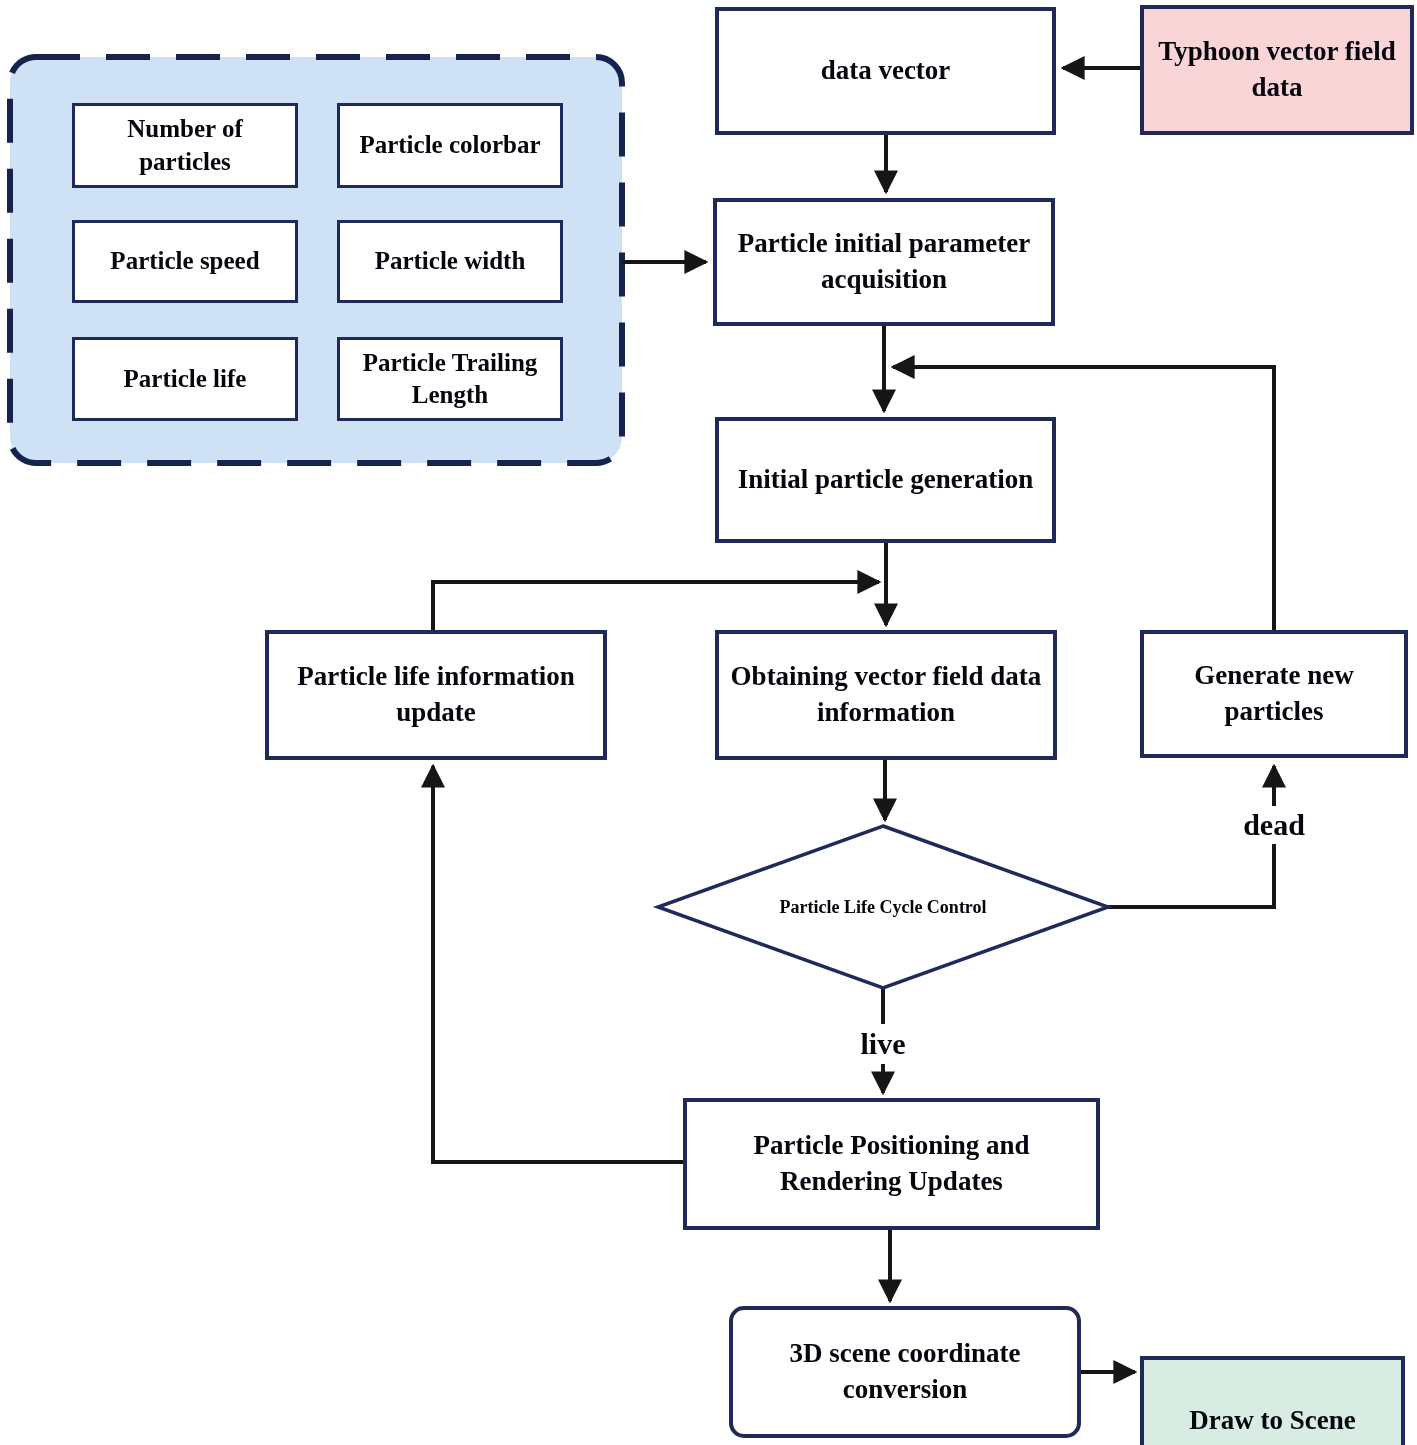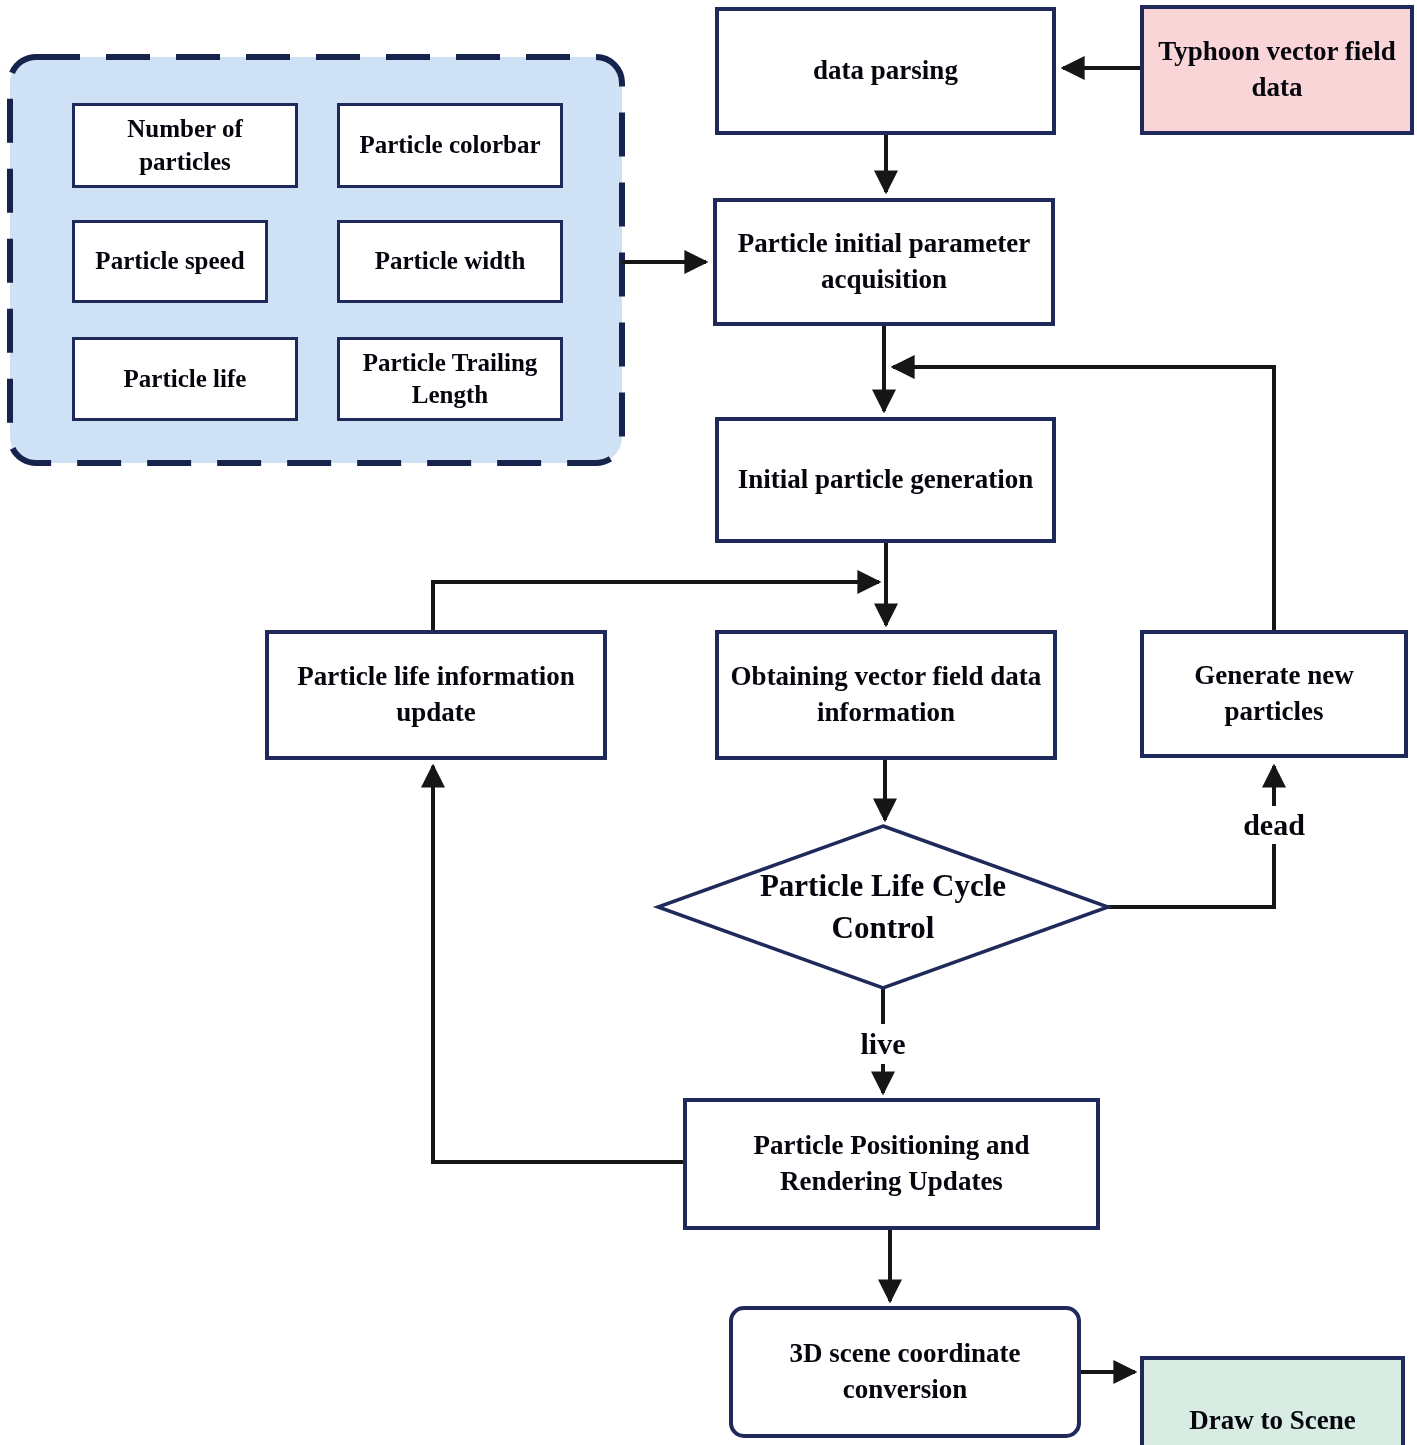--- a/index.html
+++ b/index.html
@@ -34,22 +34,22 @@
     border:3px solid #1f2a5b;
     background:#ffffff;
     font-weight:700;
     font-size:25px;
     line-height:1.3;
     padding:2px 4px;
   }
   .decision-label{
     position:absolute;
     display:flex;align-items:center;justify-content:center;
-    text-align:center;
-    font-weight:700;font-size:31px;line-height:1.35;
+    text-align:left;
+    font-weight:700;font-size:18px;line-height:1.35;
   }
   .edge-label{
     position:absolute;
     display:flex;align-items:center;justify-content:center;
     background:#ffffff;
     font-weight:700;font-size:30px;
   }
 </style>
 </head>
 <body>
@@ -81,35 +81,35 @@
 
     <polygon points="883,826 1108,907 883,988 658,907" fill="#ffffff" stroke="#1f2a5b" stroke-width="3.5"></polygon>
   </svg>
 
   <div class="panel-box" style="left:72px;top:103px;width:226px;height:85px;">
     <span>Number of particles</span>
   </div>
   <div class="panel-box" style="left:337px;top:103px;width:226px;height:85px;">
     <span>Particle colorbar</span>
   </div>
-  <div class="panel-box" style="left:72px;top:220px;width:196px;height:83px;">
+  <div class="panel-box" style="left:72px;top:220px;width:226px;height:83px;">
     <span>Particle speed</span>
   </div>
   <div class="panel-box" style="left:337px;top:220px;width:226px;height:83px;">
     <span>Particle width</span>
   </div>
   <div class="panel-box" style="left:72px;top:337px;width:226px;height:84px;">
     <span>Particle life</span>
   </div>
   <div class="panel-box" style="left:337px;top:337px;width:226px;height:84px;">
     <span>Particle Trailing Length</span>
   </div>
 
   <div class="node" style="left:715px;top:7px;width:341px;height:128px;">
-    <span>data parsing</span>
+    <span>data vector</span>
   </div>
 
   <div class="node pink" style="left:1140px;top:5px;width:274px;height:130px;">
     <span>Typhoon vector field data</span>
   </div>
 
   <div class="node" style="left:713px;top:198px;width:342px;height:128px;">
     <span>Particle initial parameter acquisition</span>
   </div>
 

